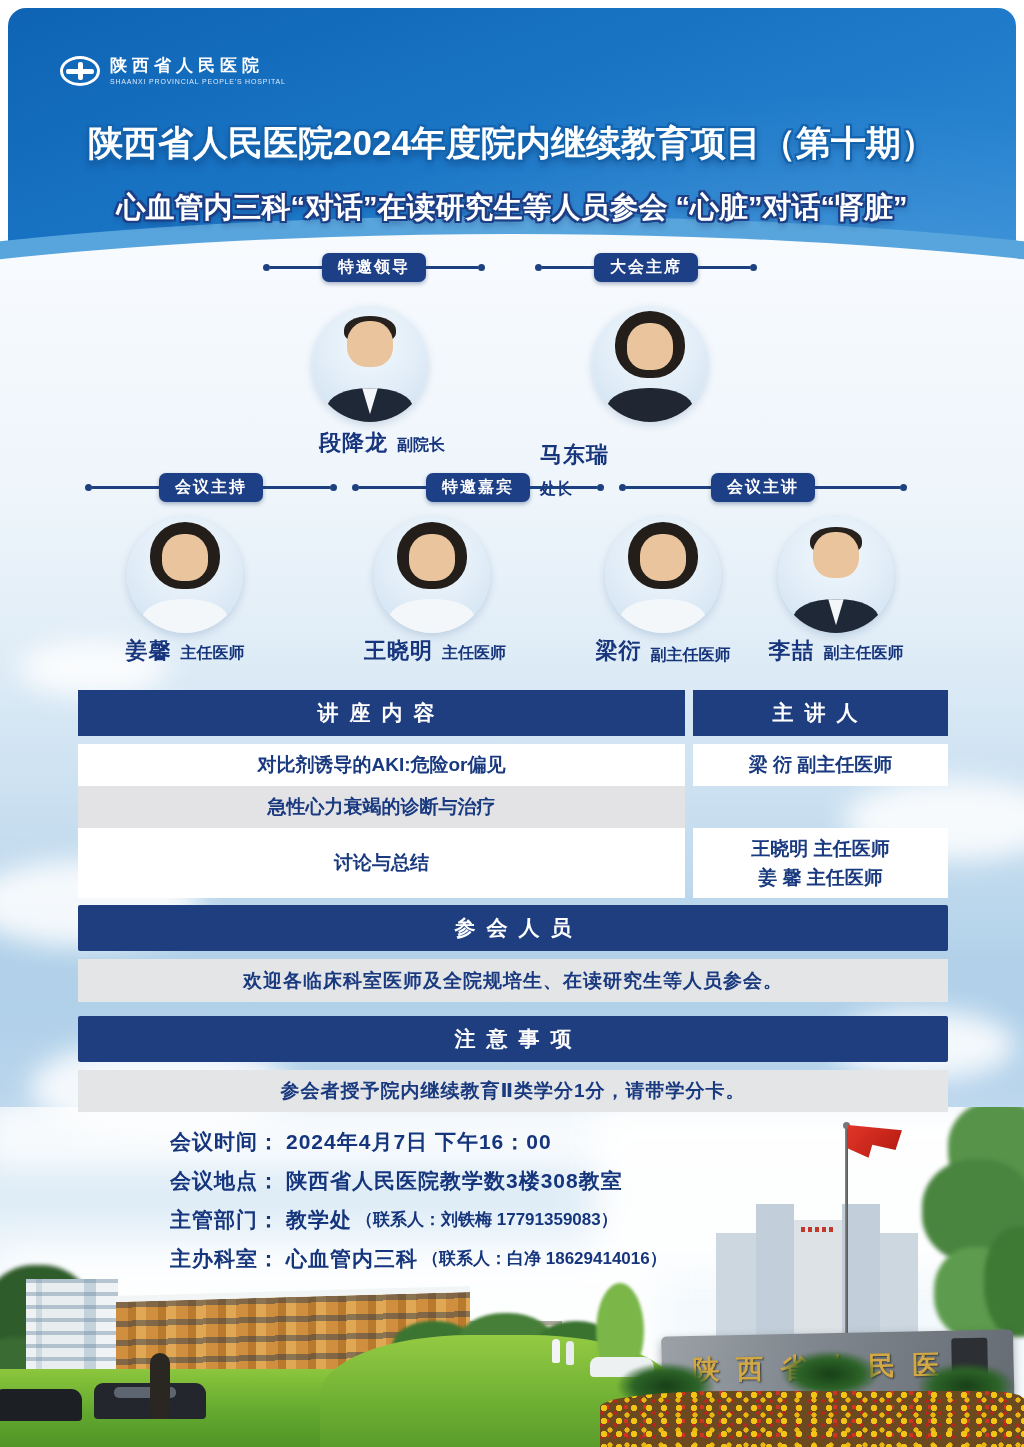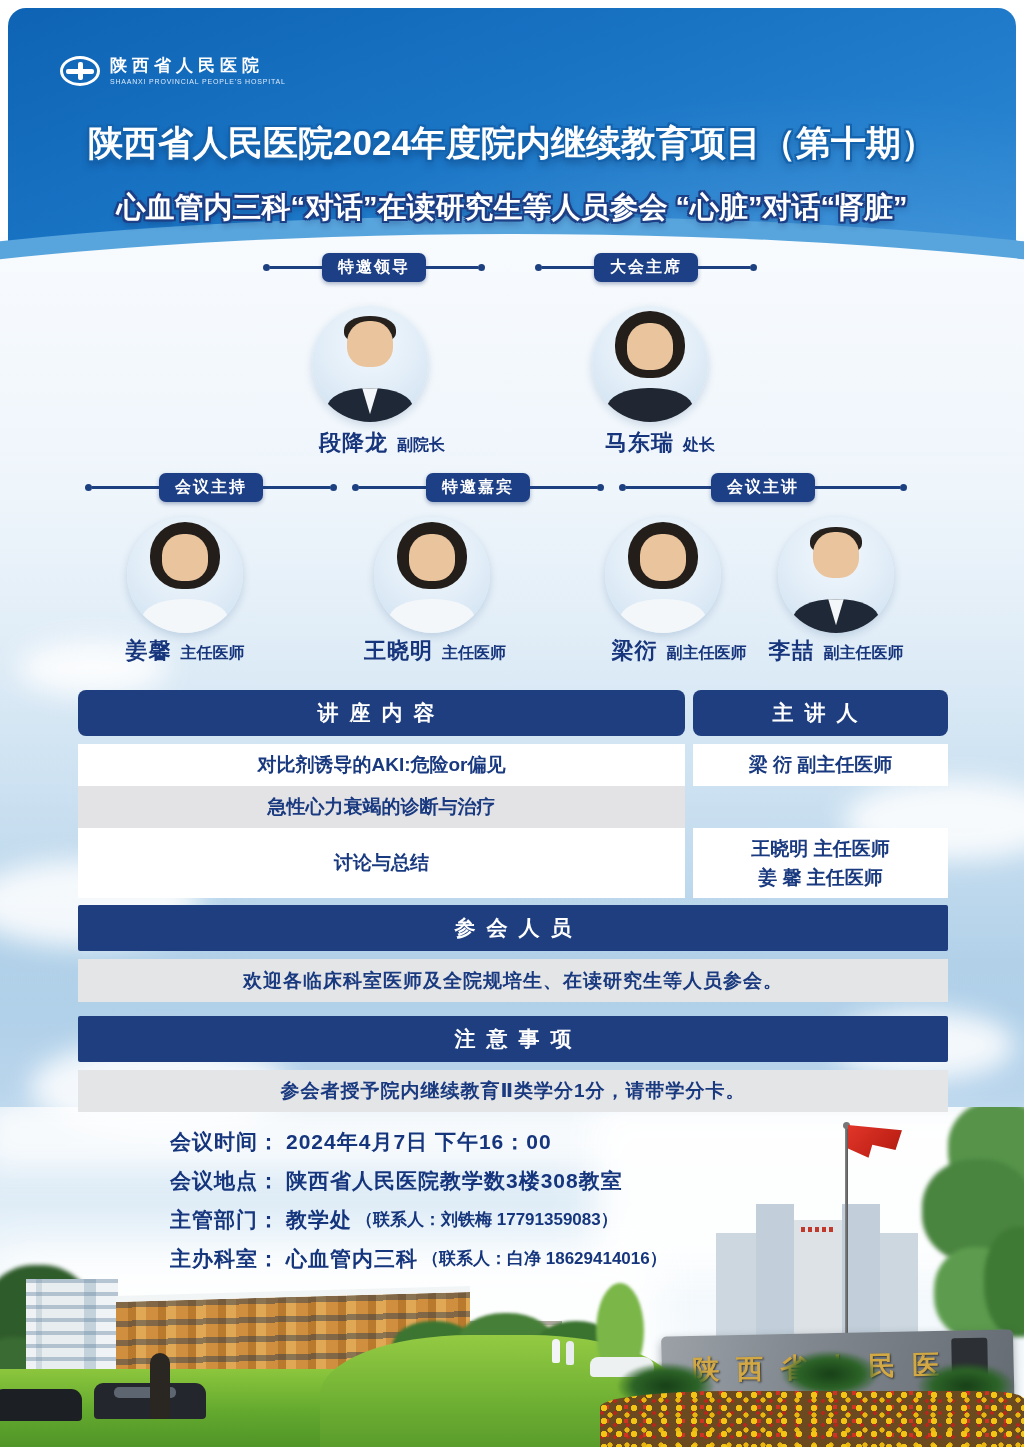--- a/index.html
+++ b/index.html
@@ -60,21 +60,21 @@
   .person-name{position:absolute;z-index:5;display:flex;align-items:baseline;justify-content:center;gap:9px;width:240px;}
   .p-name{color:#17357c;font-weight:800;font-size:22px;letter-spacing:1px;}
   .p-title{color:#17357c;font-weight:bold;font-size:16px;}
   
   .lec-table{position:absolute;left:78px;top:690px;width:870px;z-index:5;}
   .t-row{display:flex;}
   .t-gap{width:8px;flex:0 0 auto;}
   .t-c1{width:607px;flex:0 0 auto;display:flex;align-items:center;justify-content:center;}
   .t-c2{width:255px;flex:0 0 auto;display:flex;flex-direction:column;align-items:center;justify-content:center;}
   .t-head{height:46px;}
-  .t-head .t-c1,.t-head .t-c2{background:#1e3e80;border-radius:8px;color:#fff;font-weight:800;font-size:21px;letter-spacing:11px;}
+  .t-head .t-c1,.t-head .t-c2{background:#1e3e80;border-radius:0;color:#fff;font-weight:800;font-size:21px;letter-spacing:11px;}
   .t-body{margin-top:8px;}
   .t-body .t-c1,.t-body .t-c2{color:#1a3a80;font-weight:bold;font-size:19px;}
   .r-a .t-c1,.r-a .t-c2{background:#ffffff;}
   .r-b .t-c1,.r-b .t-c2{background:#e3e3e6;}
   .rh1{height:42px;}.rh2{height:42px;}.rh3{height:70px;}
   .spk-line{line-height:1.55;}
   
   .bar{position:absolute;left:78px;width:870px;display:flex;align-items:center;justify-content:center;z-index:5;}
   .bar-navy{height:46px;background:#1e3e80;border-radius:2px;color:#fff;font-weight:800;font-size:21px;letter-spacing:11px;padding-left:11px;}
   .bar-gray{background:#e4e5e7;color:#1a3a80;font-weight:bold;font-size:19px;letter-spacing:1px;}
@@ -208,21 +208,21 @@
   </div>
   <div class="avatar v-female v-fdark" style="left:592px;top:306px;">
     <div class="hair"></div>
       <div class="head"></div>
       <div class="body"></div>
   </div>
   <div class="person-name" style="left:262px;top:428px;">
     <span class="p-name">段降龙</span>
     <span class="p-title">副院长</span>
   </div>
-  <div class="person-name" style="left:540px;top:428px;">
+  <div class="person-name" style="left:540px;top:440px;flex-direction:column;">
     <span class="p-name">马东瑞</span>
     <span class="p-title">处长</span>
   </div>
 
   <div class="badge-row row2">
     <div class="badge-group g-w1">
       <span class="b-dot"></span>
         <span class="b-line"></span>
       <span class="pill">会议主持</span>
       <span class="b-line"></span>
@@ -265,21 +265,21 @@
       <div class="body"></div>
   </div>
   <div class="person-name" style="left:65px;top:636px;">
     <span class="p-name">姜馨</span>
     <span class="p-title">主任医师</span>
   </div>
   <div class="person-name" style="left:315px;top:636px;">
     <span class="p-name">王晓明</span>
     <span class="p-title">主任医师</span>
   </div>
-  <div class="person-name" style="left:559px;top:636px;">
+  <div class="person-name" style="left:543px;top:636px;align-items:flex-end;">
     <span class="p-name">梁衍</span>
     <span class="p-title">副主任医师</span>
   </div>
   <div class="person-name" style="left:716px;top:636px;">
     <span class="p-name">李喆</span>
     <span class="p-title">副主任医师</span>
   </div>
 
   <div class="lec-table">
     <div class="t-row t-head">

